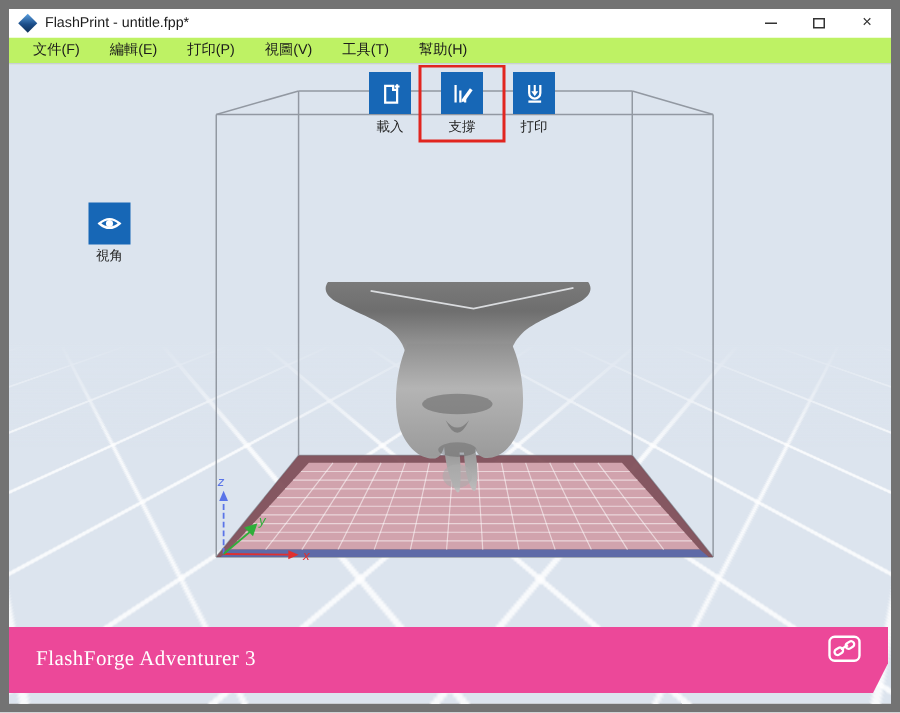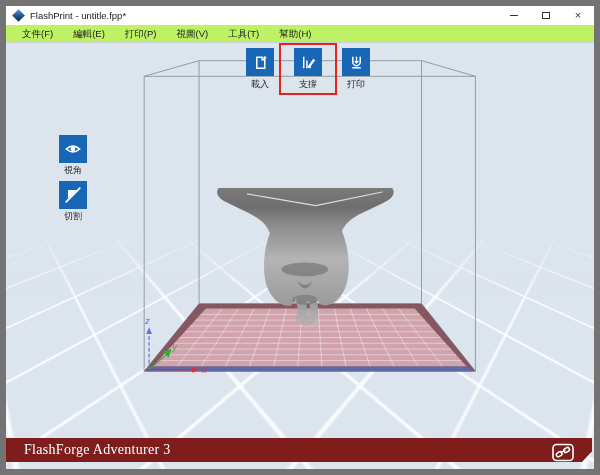--- a/index.html
+++ b/index.html
@@ -43,21 +43,21 @@
   .highlight { outline:2px solid #e1251f; outline-offset:3px; }
 
   
   .side-tools { position:absolute; left:8px; top:92px; z-index:5; display:flex; flex-direction:column;margin-left:44px; }
   .side-item { display:flex; flex-direction:column; align-items:center; margin-bottom:5px; width:30px; }
   .sd-btn { width:28px; height:28px; background:#1767b6; display:flex; align-items:center; justify-content:center; }
   .sd-btn.dark { background:#3f3f41; }
   .sd-label { margin-top:2px; font-size:9px; color:#222; line-height:11px; white-space:nowrap; }
 
   
-  .ribbon { position:absolute; left:0; right:2px; bottom:7px; height:24px; background:#7f1d1d; z-index:6;
+  .ribbon { position:absolute; left:0; right:2px; bottom:7px; height:44px; background:#ec4899; z-index:6;
             display:flex; align-items:center;
             clip-path:polygon(0 0,100% 0,100% 55%,calc(100% - 10px) 100%,0 100%); }
   .ribbon-text { color:#ffffff; font-family:"Liberation Serif", serif; font-size:14px; padding-left:18px; letter-spacing:.3px; }
   .connect-btn { position:absolute; right:16px; top:4px; width:26px; height:20px; display:flex; align-items:center; justify-content:center; }
 </style>
 </head>
 <body>
 
 <div class="window">
 
@@ -216,29 +216,20 @@
     <div class="side-tools">
       <div class="side-item">
         <div class="sd-btn">
           <svg width="18" height="18" viewBox="0 0 16 16">
             <path d="M2,8 Q8,2.8 14,8 Q8,13.2 2,8 Z" fill="none" stroke="#fff" stroke-width="1.4"></path>
             <circle cx="8" cy="8" r="2.1" fill="#fff"></circle>
           </svg>
         </div>
         <div class="sd-label">視角</div>
       </div>
-      <div class="side-item">
-        <div class="sd-btn">
-          <svg width="18" height="18" viewBox="0 0 16 16">
-            <polygon points="3.5,3.5 11.5,3.5 3.5,11.5" fill="#fff"></polygon>
-            <path d="M1.5,14.5 L14.5,1.5" stroke="#fff" stroke-width="1.6"></path>
-          </svg>
-        </div>
-        <div class="sd-label">切割</div>
-      </div>
     </div>
 
     <div class="ribbon">
       <span class="ribbon-text">FlashForge Adventurer 3</span>
       <div class="connect-btn">
         <svg width="24" height="19" viewBox="0 0 24 19">
           <rect x="2" y="1.5" width="20" height="16" rx="3.5" fill="none" stroke="#fff" stroke-width="1.6"></rect>
           <g stroke="#fff" stroke-width="1.5" fill="none">
             <rect x="5.2" y="9.2" width="6" height="4" rx="2" transform="rotate(-32 8.2 11.2)"></rect>
             <rect x="12.6" y="5" width="6" height="4" rx="2" transform="rotate(-32 15.6 7)"></rect>

